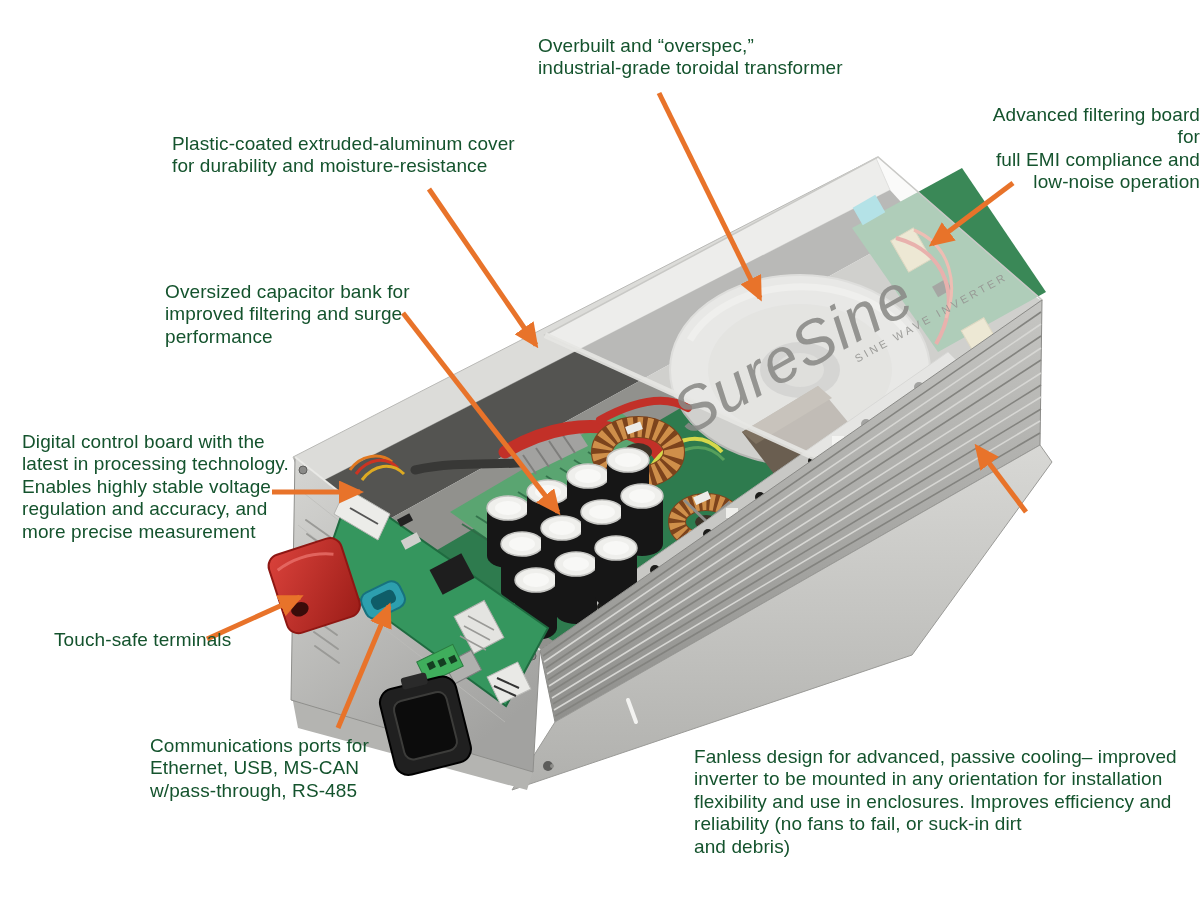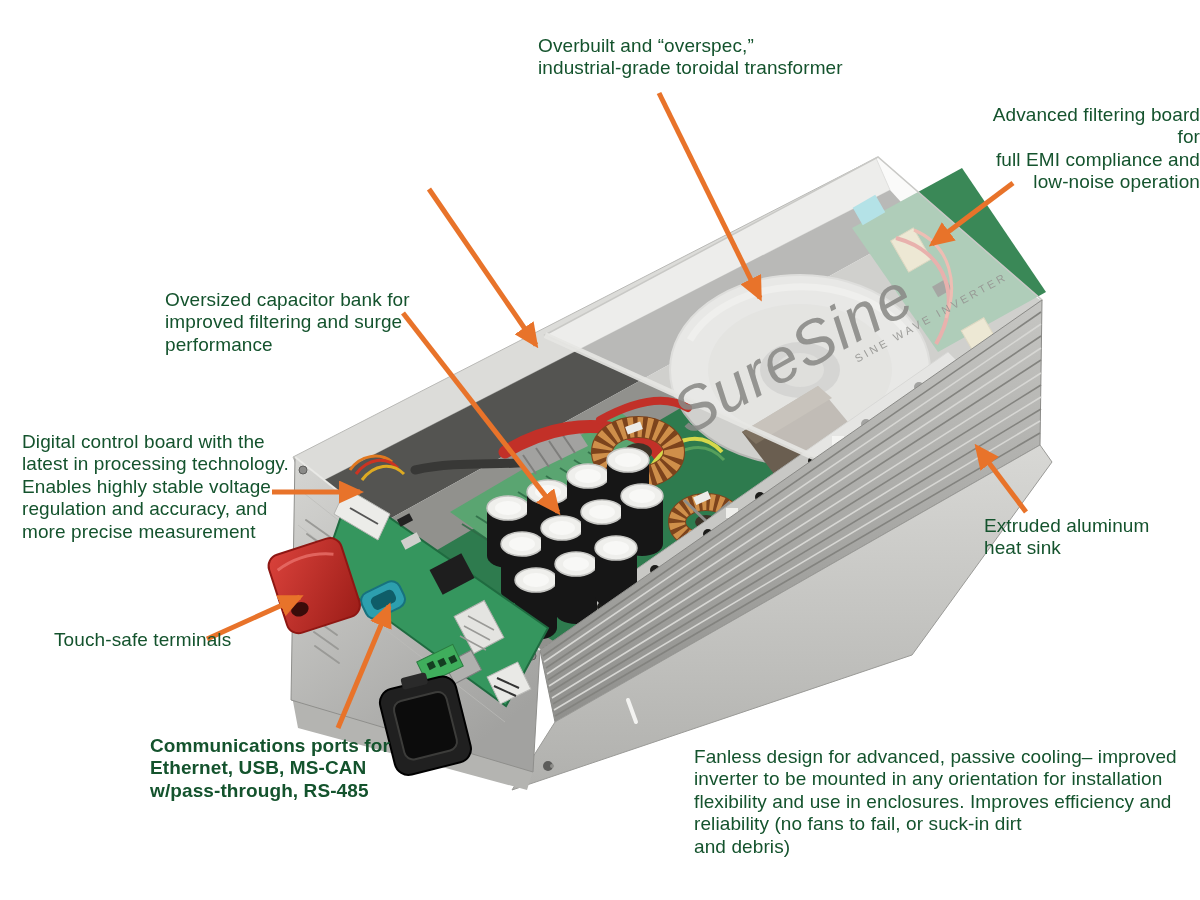--- a/index.html
+++ b/index.html
@@ -250,33 +250,33 @@
       <line x1="338" y1="728" x2="389" y2="606" marker-end="url(#arrowHead)"></line>
       <line x1="1026" y1="512" x2="977" y2="447" marker-end="url(#arrowHead)"></line>
     </g>
   </svg>
 
   <div class="lbl" style="left:538px;top:35px;">Overbuilt and “overspec,”
 industrial-grade toroidal transformer</div>
   <div class="lbl" style="left:973px;top:104px;text-align:right;">Advanced filtering board for
 full EMI compliance and
 low-noise operation</div>
-  <div class="lbl" style="left:165px;top:281px;margin-top:8px;">Oversized capacitor bank for
+  <div class="lbl" style="left:172px;top:133px;">Plastic-coated extruded-aluminum cover
+for durability and moisture-resistance</div>
+  <div class="lbl" style="left:165px;top:281px;">Oversized capacitor bank for
 improved filtering and surge
 performance</div>
   <div class="lbl" style="left:22px;top:431px;">Digital control board with the
 latest in processing technology.
 Enables highly stable voltage
 regulation and accuracy, and
 more precise measurement</div>
   <div class="lbl" style="left:25px;top:629px;margin-left:29px;">Touch-safe terminals</div>
-  <div class="lbl" style="left:150px;top:735px;font-weight:bold;">Communications ports for
+  <div class="lbl" style="left:150px;top:735px;">Communications ports for
 Ethernet, USB, MS-CAN
 w/pass-through, RS-485</div>
-  <div class="lbl" style="left:984px;top:515px;">Extruded aluminum
-heat sink</div>
   <div class="lbl" style="left:694px;top:746px;">Fanless design for advanced, passive cooling– improved
 inverter to be mounted in any orientation for installation
 flexibility and use in enclosures. Improves efficiency and
 reliability (no fans to fail, or suck-in dirt
 and debris)</div>
 
 </div>
 
 </body></html>

